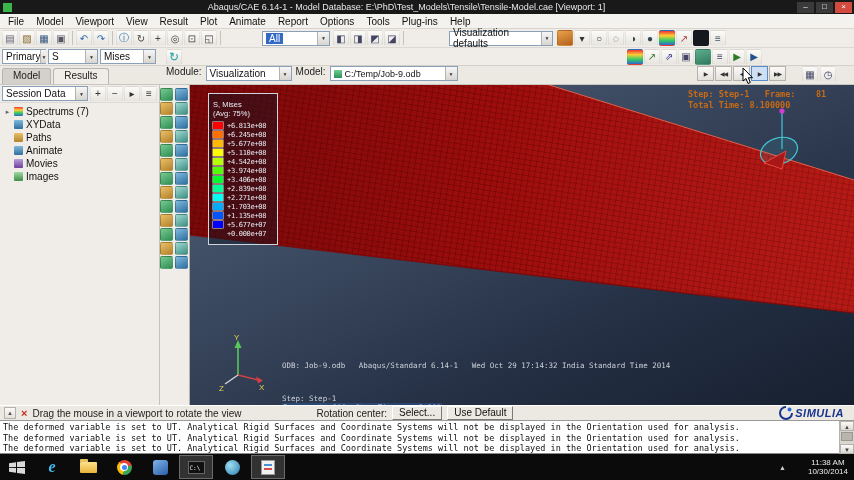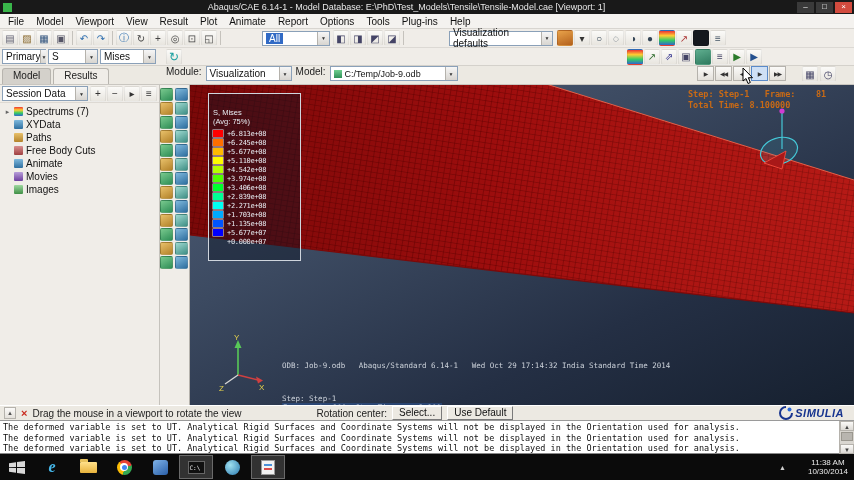--- a/index.html
+++ b/index.html
@@ -50,21 +50,21 @@
   .tree-exp{width:7px;font-size:7px;color:#666;text-align:center}
   .tree-ico{width:9px;height:9px;border-radius:1px;flex:0 0 auto}
 
   
   #viz-toolbox{position:absolute;left:160px;top:85px;width:30px;height:320px;background:#f0ede8;border-right:1px solid #b5b2ac;display:grid;grid-template-columns:14px 14px;justify-content:center;align-content:start;gap:1px;padding-top:3px}
   .vicon{width:13px;height:13px;border-radius:2px;border:1px solid rgba(0,0,0,.15)}
 
   
   #viewport{position:absolute;left:190px;top:85px;width:664px;height:320px;background:linear-gradient(155deg,#52617a 0%,#3c4a61 35%,#242f44 70%,#16202f 100%);overflow:hidden}
   #band-svg{position:absolute;left:0;top:0}
-  #legend{position:absolute;left:18px;top:8px;width:93px;background:rgba(10,20,35,.45);border:1px solid #cfd5dd;padding:14px 4px;color:#e8ecf2}
+  #legend{position:absolute;left:18px;top:8px;width:70px;background:rgba(10,20,35,.45);border:1px solid #cfd5dd;padding:6px 4px;color:#e8ecf2}
   #legend-title,#legend-sub{font-size:7.5px;line-height:9px}
   #legend-rows{margin-top:3px}
   .lg-row{display:flex;align-items:center;height:9px}
   .lg-chip{width:10px;height:7px;margin-right:4px;box-shadow:0 0 0 0.5px #dfe5ee;flex:0 0 auto}
   .lg-chip.empty{box-shadow:none;background:transparent}
   .lg-val{font-family:"DejaVu Sans Mono",monospace;font-size:7px;letter-spacing:-0.3px;white-space:nowrap}
   #step-text{position:absolute;left:498px;top:4px;color:#c96a15;font-family:"DejaVu Sans Mono",monospace;font-weight:bold;font-size:8.5px;line-height:11px;white-space:pre}
   #compass{position:absolute;left:560px;top:22px}
   #triad{position:absolute;left:28px;top:248px}
   #state-block{position:absolute;left:92px;top:258px;font-family:"DejaVu Sans Mono",monospace;font-size:7.5px;line-height:9px;color:#ccd2da;white-space:pre}
@@ -276,25 +276,20 @@
         <span class="tree-ico" style="background: linear-gradient(rgb(127, 185, 221), rgb(47, 111, 159));"></span>
         <span>XYData</span>
       </div>
       <div class="tree-row">
         <span class="tree-exp"></span>
         <span class="tree-ico" style="background: linear-gradient(rgb(232, 192, 106), rgb(180, 131, 42));"></span>
         <span>Paths</span>
       </div>
       <div class="tree-row">
         <span class="tree-exp"></span>
-        <span class="tree-ico" style="background: linear-gradient(rgb(217, 143, 143), rgb(159, 63, 63));"></span>
-        <span>Free Body Cuts</span>
-      </div>
-      <div class="tree-row">
-        <span class="tree-exp"></span>
         <span class="tree-ico" style="background: linear-gradient(rgb(127, 185, 221), rgb(47, 111, 159));"></span>
         <span>Animate</span>
       </div>
       <div class="tree-row">
         <span class="tree-exp"></span>
         <span class="tree-ico" style="background: linear-gradient(rgb(184, 159, 217), rgb(111, 63, 159));"></span>
         <span>Movies</span>
       </div>
       <div class="tree-row">
         <span class="tree-exp"></span>

